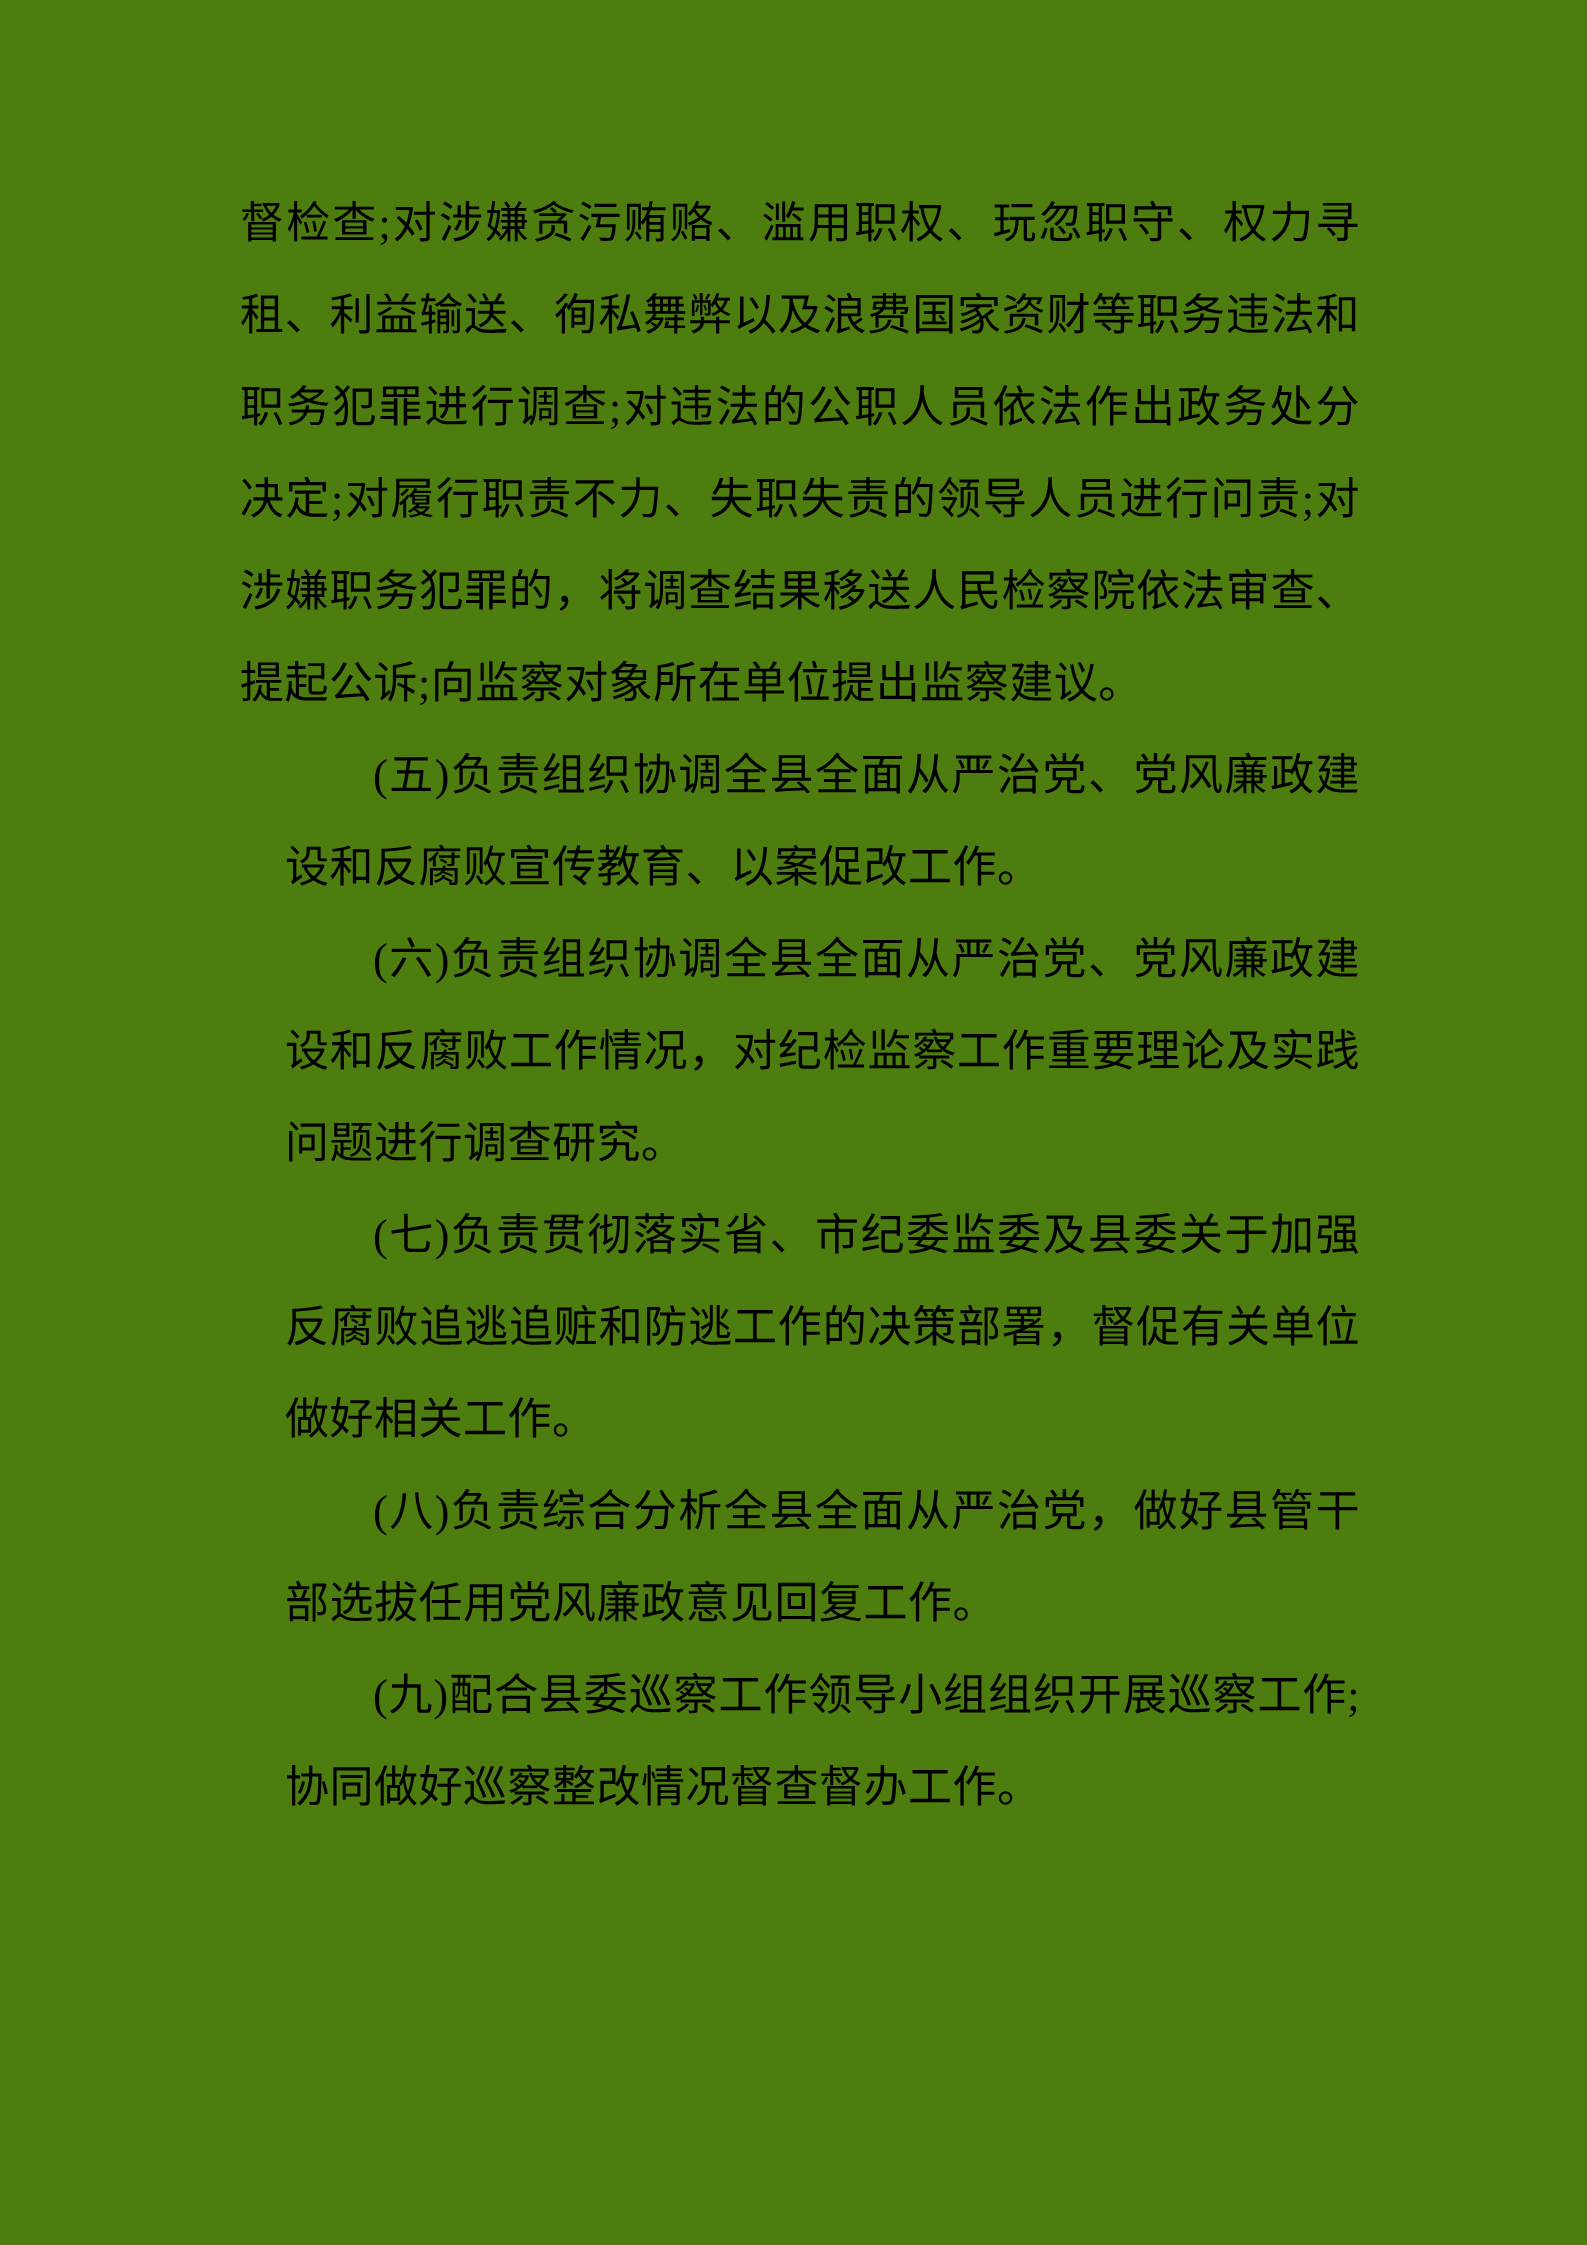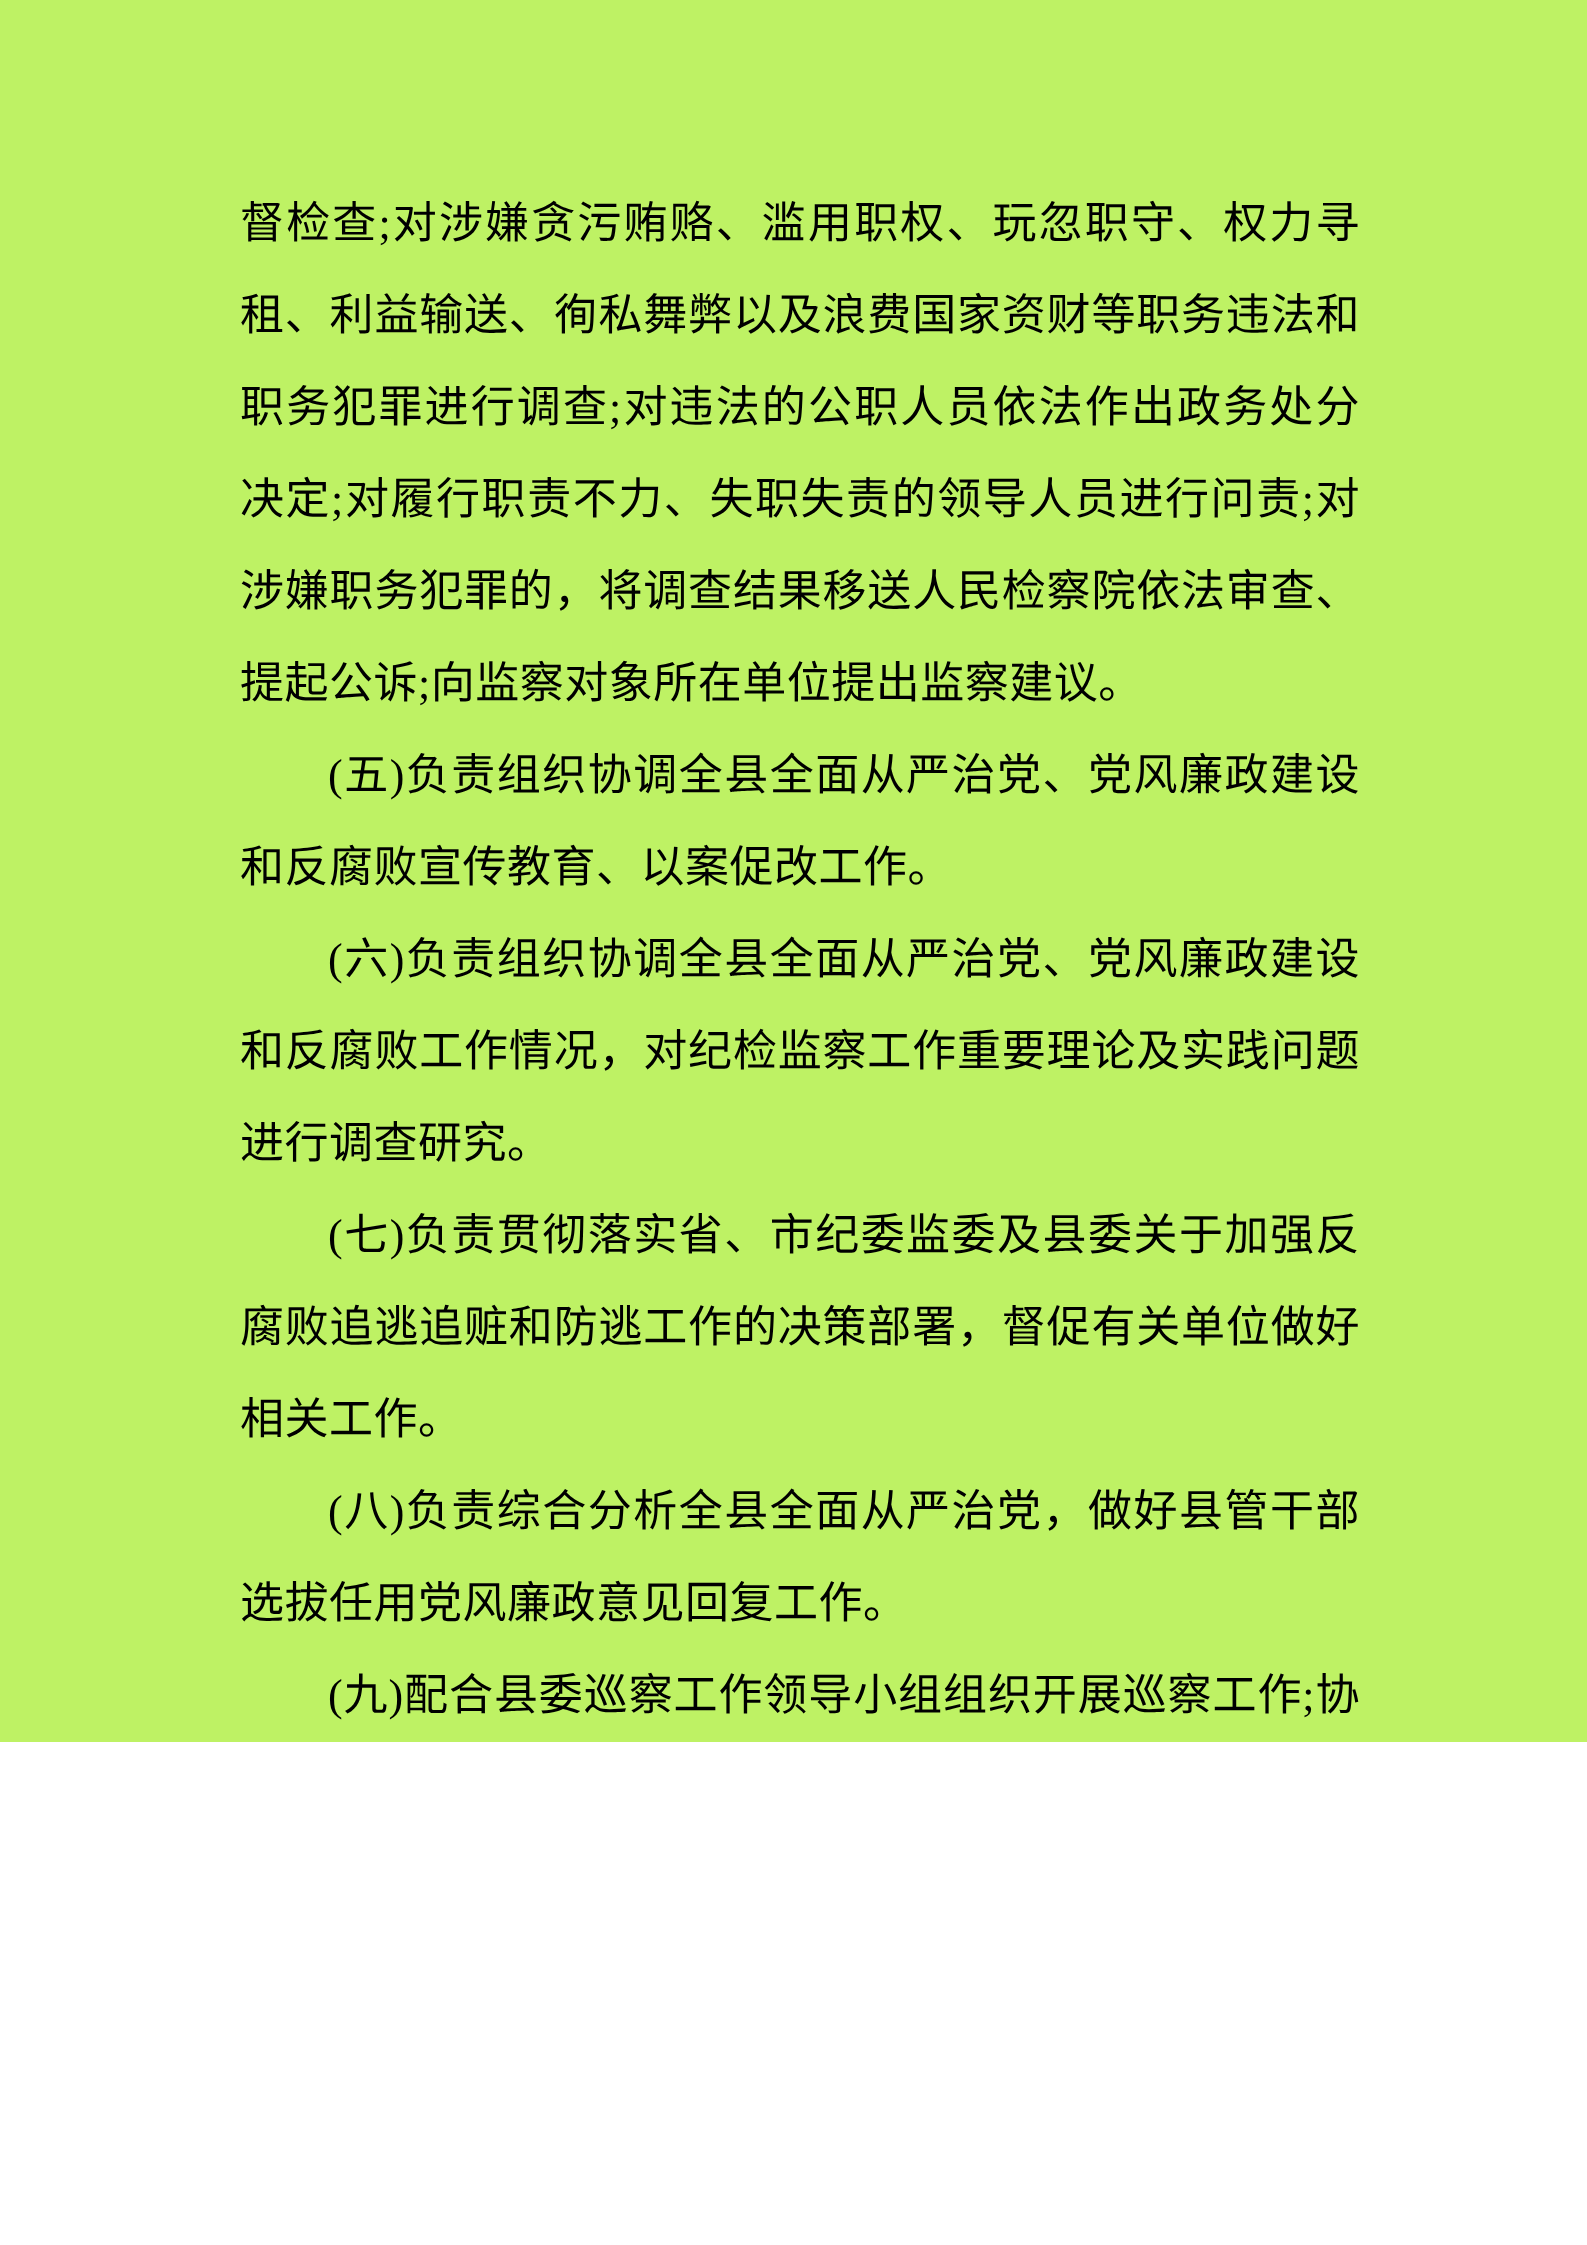--- a/index.html
+++ b/index.html
@@ -3,22 +3,22 @@
 <meta charset="utf-8">
 <style>
   html, body {
     margin: 0;
     padding: 0;
     background: #ffffff;
   }
   .page {
     position: relative;
     width: 1587px;
-    height: 1742px;
-    background: #bef264;
+    height: 2245px;
+    background: #4d7c0f;
     overflow: hidden;
   }
   .text-block {
     position: absolute;
     left: 240px;
     top: 178px;
     width: 1120px;
     color: #000000;
     font-family: "Liberation Serif", "DejaVu Serif", serif;
     font-size: 44px;
@@ -27,20 +27,21 @@
     text-justify: inter-character;
     letter-spacing: 0.5px;
     word-break: break-all;
   }
   .text-block p {
     margin: 0;
     padding: 0;
   }
   .text-block p.indent {
     text-indent: 2em;
+    margin-left: 45px;
   }
 </style>
 </head>
 <body>
 
 <div class="page">
   <div class="text-block">
     <p>督检查;对涉嫌贪污贿赂、滥用职权、玩忽职守、权力寻租、利益输送、徇私舞弊以及浪费国家资财等职务违法和职务犯罪进行调查;对违法的公职人员依法作出政务处分决定;对履行职责不力、失职失责的领导人员进行问责;对涉嫌职务犯罪的，将调查结果移送人民检察院依法审查、提起公诉;向监察对象所在单位提出监察建议。</p>
     <p class="indent">(五)负责组织协调全县全面从严治党、党风廉政建设和反腐败宣传教育、以案促改工作。</p>
     <p class="indent">(六)负责组织协调全县全面从严治党、党风廉政建设和反腐败工作情况，对纪检监察工作重要理论及实践问题进行调查研究。</p>

